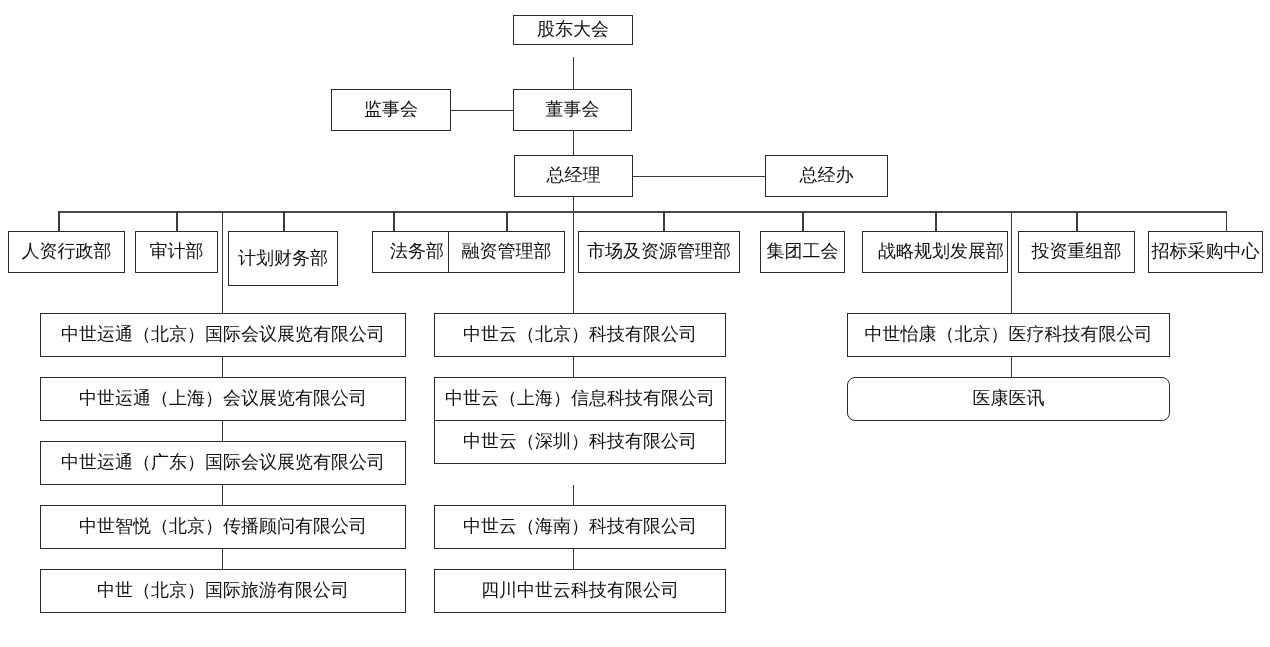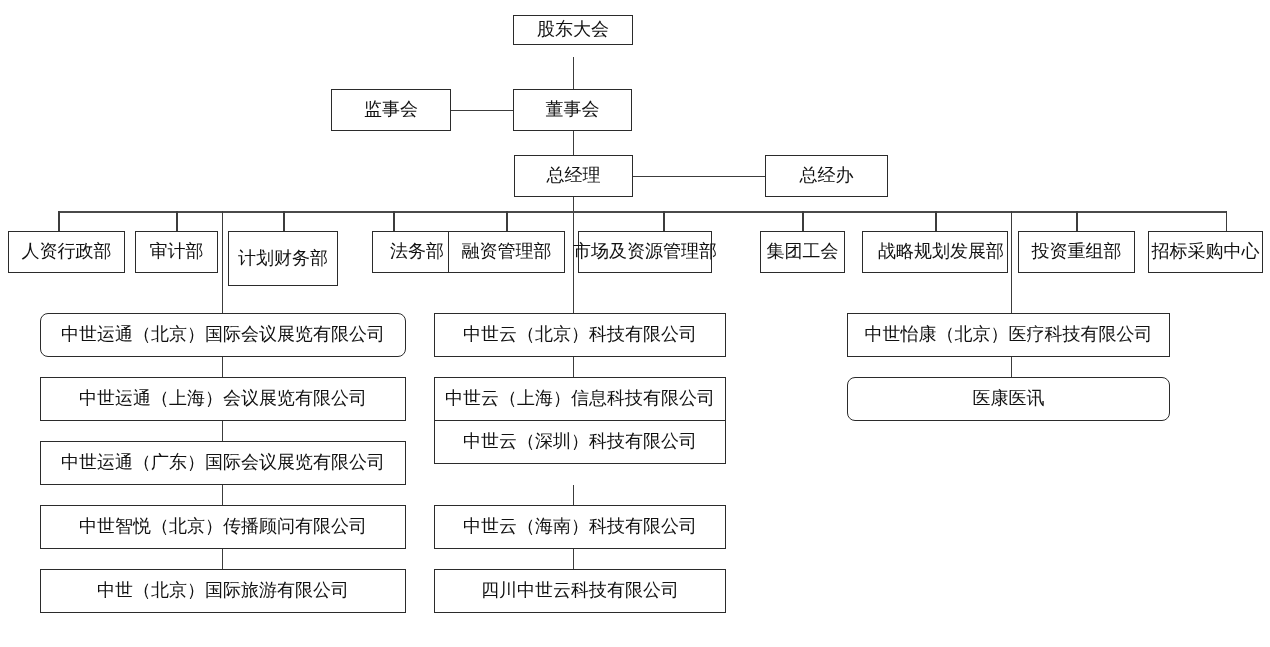--- a/index.html
+++ b/index.html
@@ -74,27 +74,27 @@
   <div class="vline" style="left:1225.5px; top:211px; height:20px;"></div>
 
   <div class="vline" style="left:221.5px;  top:211px; height:102px;"></div>
   <div class="vline" style="left:1010.5px; top:211px; height:102px;"></div>
 
   <div class="node" style="left:8px;    top:231px; width:117px; height:42px;">人资行政部</div>
   <div class="node" style="left:135px;  top:231px; width:83px;  height:42px;">审计部</div>
   <div class="node" style="left:228px;  top:231px; width:110px; height:55px;">计划财务部</div>
   <div class="node" style="left:348px;  top:231px; width:90px;  height:42px;margin-left:24px;">法务部</div>
   <div class="node" style="left:448px;  top:231px; width:117px; height:42px;">融资管理部</div>
-  <div class="node" style="left:578px;  top:231px; width:134px; height:42px;">市场及资源管理部</div>
+  <div class="node" style="left:578px;  top:231px; width:162px; height:42px;">市场及资源管理部</div>
   <div class="node" style="left:760px;  top:231px; width:85px;  height:42px;">集团工会</div>
   <div class="node" style="left:862px;  top:231px; width:146px; height:42px;padding-left:12px;">战略规划发展部</div>
   <div class="node" style="left:1018px; top:231px; width:117px; height:42px;">投资重组部</div>
   <div class="node" style="left:1148px; top:231px; width:115px; height:42px;">招标采购中心</div>
 
-  <div class="node" style="left:40px; top:313px; width:366px; height:44px;border-radius:8px;">中世运通（北京）国际会议展览有限公司</div>
+  <div class="node" style="left:40px; top:313px; width:366px; height:44px;">中世运通（北京）国际会议展览有限公司</div>
   <div class="vline" style="left:221.5px; top:357px; height:20px;"></div>
   <div class="node" style="left:40px; top:377px; width:366px; height:44px;">中世运通（上海）会议展览有限公司</div>
   <div class="vline" style="left:221.5px; top:421px; height:20px;"></div>
   <div class="node" style="left:40px; top:441px; width:366px; height:44px;">中世运通（广东）国际会议展览有限公司</div>
   <div class="vline" style="left:221.5px; top:485px; height:20px;"></div>
   <div class="node" style="left:40px; top:505px; width:366px; height:44px;">中世智悦（北京）传播顾问有限公司</div>
   <div class="vline" style="left:221.5px; top:549px; height:20px;"></div>
   <div class="node" style="left:40px; top:569px; width:366px; height:44px;">中世（北京）国际旅游有限公司</div>
 
   <div class="node" style="left:434px; top:313px; width:292px; height:44px;">中世云（北京）科技有限公司</div>

